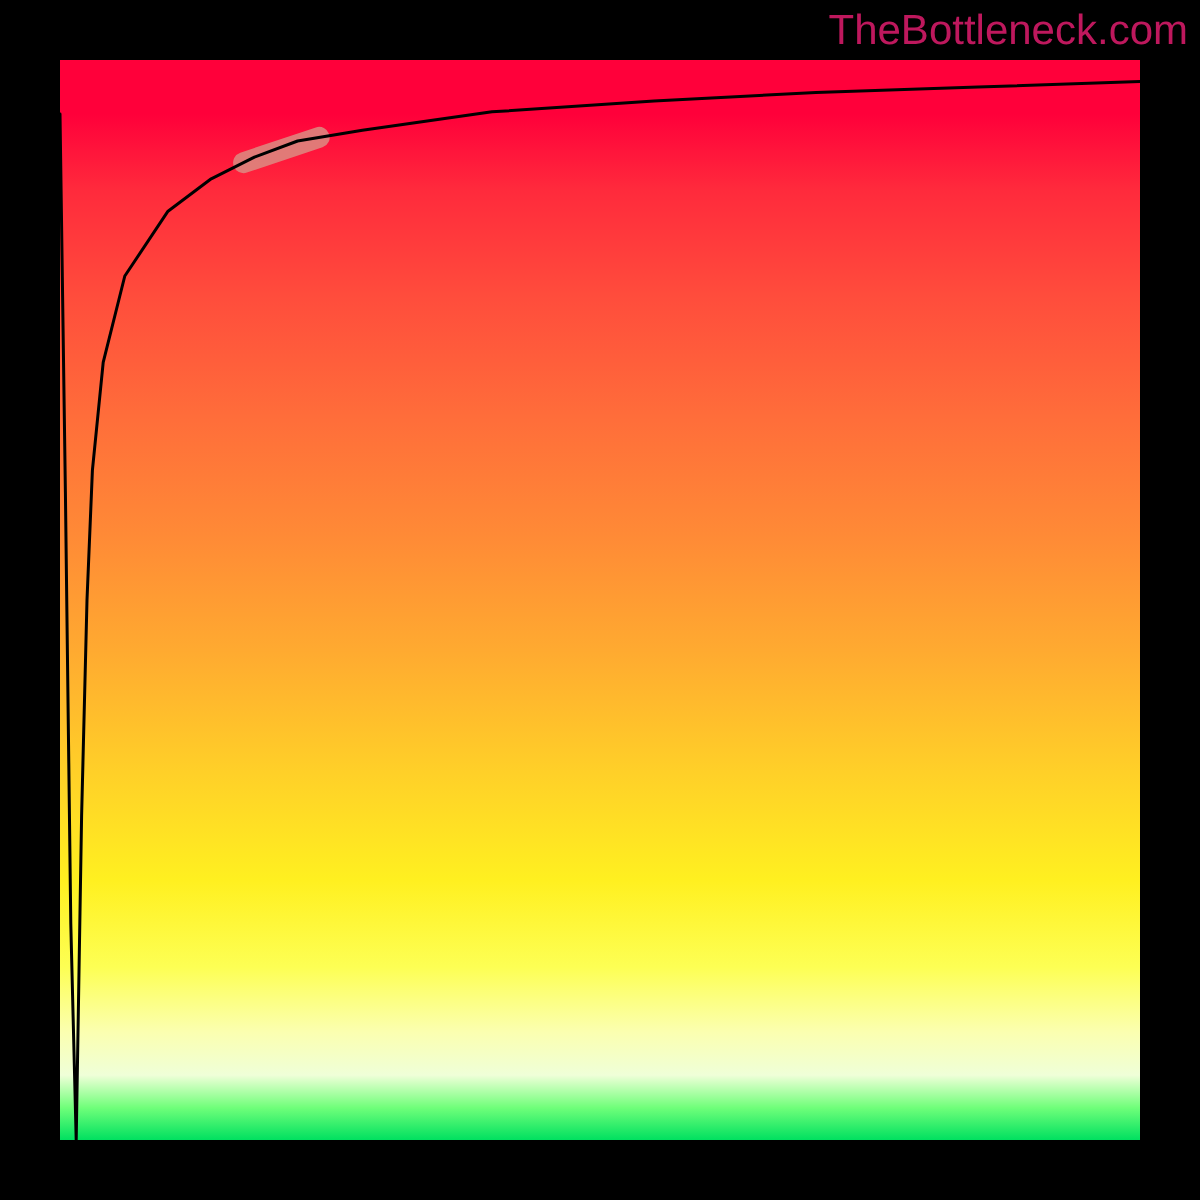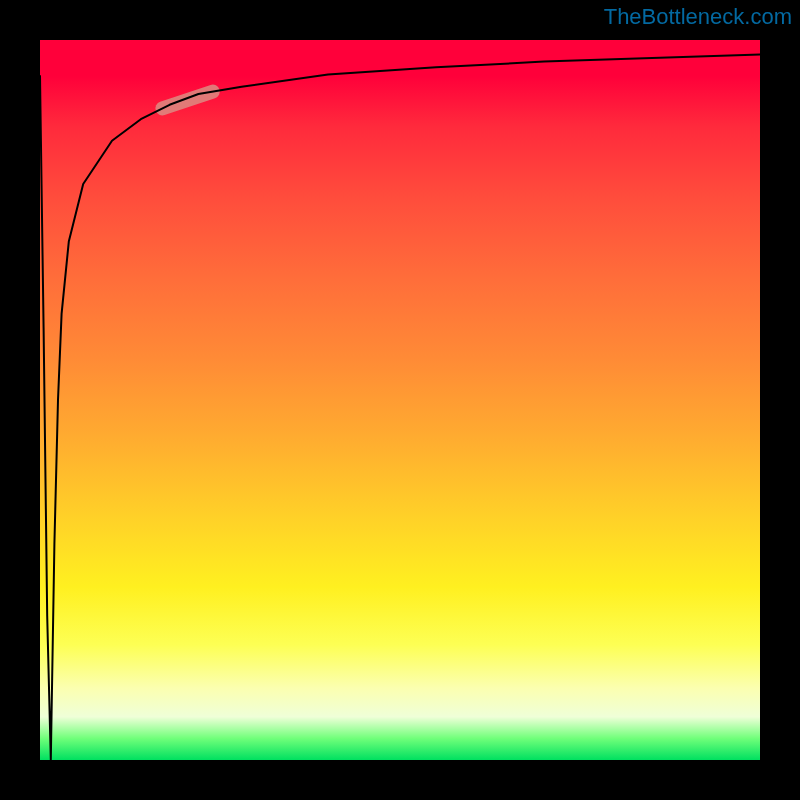--- a/index.html
+++ b/index.html
@@ -8,22 +8,22 @@
     height: 800px;
     background: #fff;
     position: relative;
     overflow: hidden;
   }
   .watermark {
     position: absolute;
     top: 4px;
     right: 8px;
     font-family: Arial, Helvetica, sans-serif;
-    font-size: 22px;
-    color: #0369a1;
+    font-size: 28px;
+    color: #be185d;
     z-index: 10;
   }
   .frame {
     position: absolute;
     left: 0;
     top: 0;
     width: 800px;
     height: 800px;
     border: 40px solid #000;
   }

